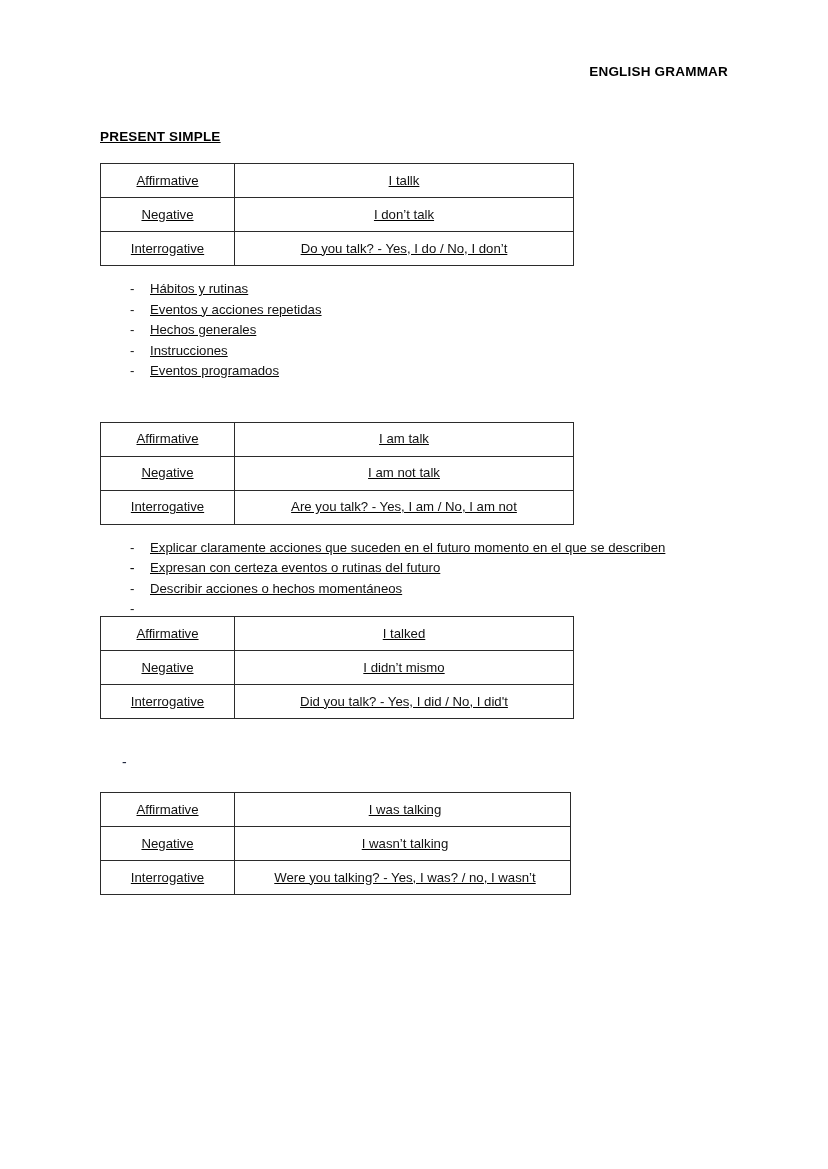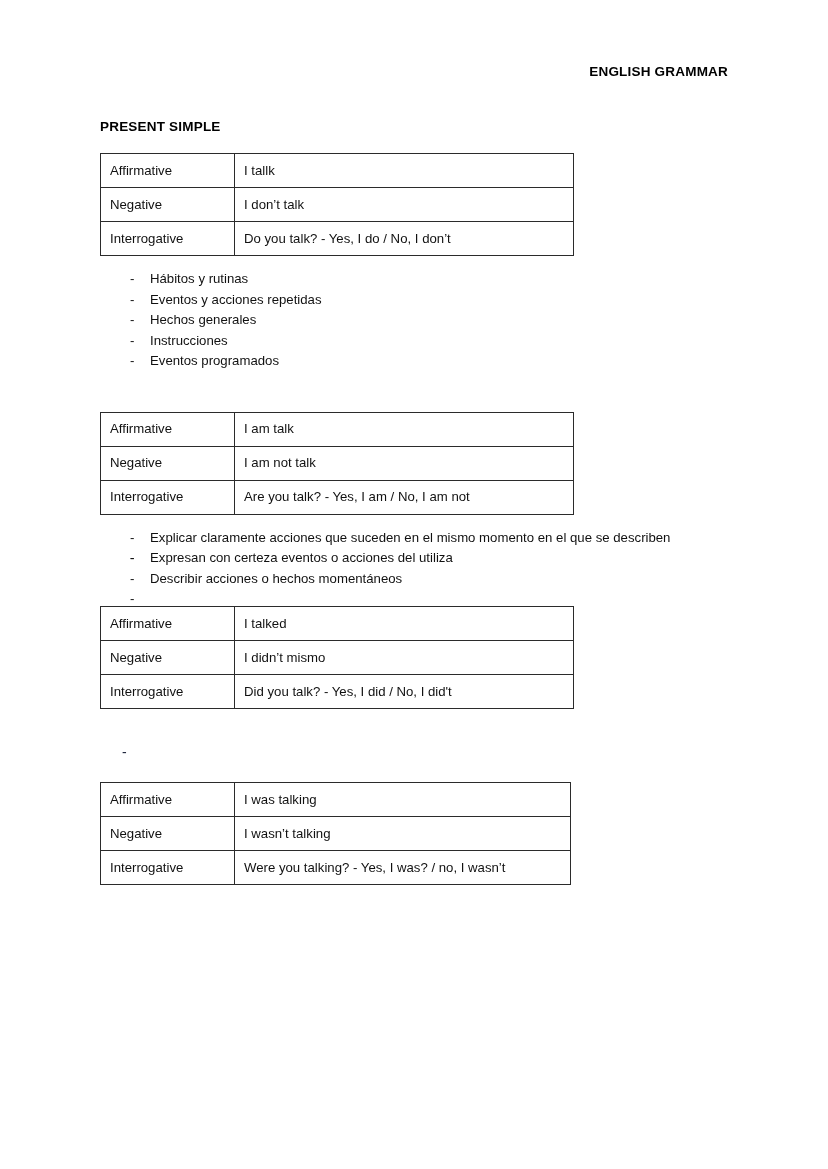--- a/index.html
+++ b/index.html
@@ -32,22 +32,23 @@
     font-size: 13.5px;
     font-weight: bold;
     letter-spacing: 0.2px;
     color: #000;
   }
 
   
   .content {
     position: absolute;
     left: 100px;
-    top: 104px;
+    top: 114px;
     width: 640px;
+    text-decoration: underline;
   }
 
   
   .sec-title {
     font-size: 13.5px;
     font-weight: bold;
     letter-spacing: 0.2px;
     line-height: 18px;
     margin: 0;
   }
@@ -61,20 +62,21 @@
     border: 1.5px solid #2b2b2b;
   }
   .conj-table td {
     border: 1.2px solid #2b2b2b;
     height: 33px;
     padding: 0 9px;
     font-size: 13.2px;
     line-height: 16px;
     vertical-align: middle;
     color: #111;
+    text-align: center;
   }
   .conj-table td.form-col { width: 115px; }
   .conj-table td.example-col { width: 320px; }
 
   .conj-table.wide { width: 437px; }
   .conj-table.wide td.example-col { width: 322px; padding-right: 4px; }
 
   
   .bullets {
     list-style: none;
@@ -189,28 +191,28 @@
         <tr>
           <td class="form-col">Interrogative</td>
           <td class="example-col">Are you talk? - Yes, I am / No, I am not</td>
         </tr>
       </tbody>
     </table>
 
     <ul class="bullets">
       <li>
         <span class="dash">-</span>
-        <span>Explicar claramente acciones que suceden en el mismo momento en el que se describen</span>
-      </li>
-      <li>
-        <span class="dash">-</span>
-      </li>
-      <li>
-        <span class="dash">-</span>
-        <span>Expresan con certeza eventos o acciones del utiliza</span>
+        <span>Explicar claramente acciones que suceden en el futuro momento en el que se describen</span>
+      </li>
+      <li>
+        <span class="dash">-</span>
+      </li>
+      <li>
+        <span class="dash">-</span>
+        <span>Expresan con certeza eventos o rutinas del futuro</span>
       </li>
       <li>
         <span class="dash">-</span>
         <span>Describir acciones o hechos momentáneos</span>
       </li>
       <li>
         <span class="dash">-</span>
       </li>
     </ul>
 

